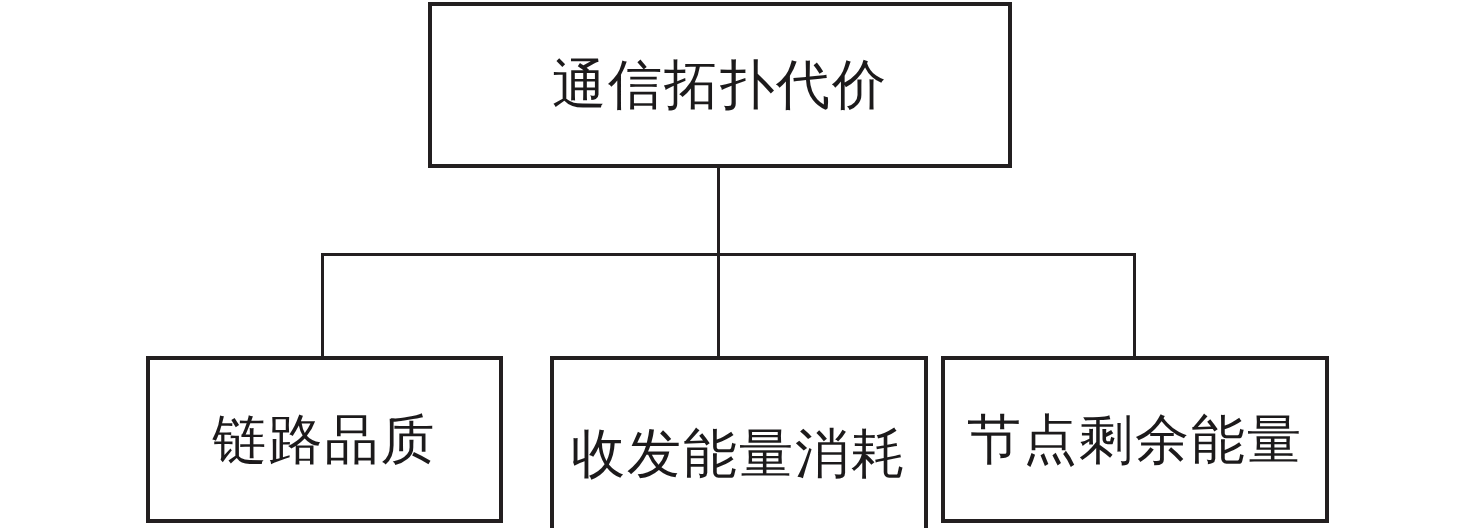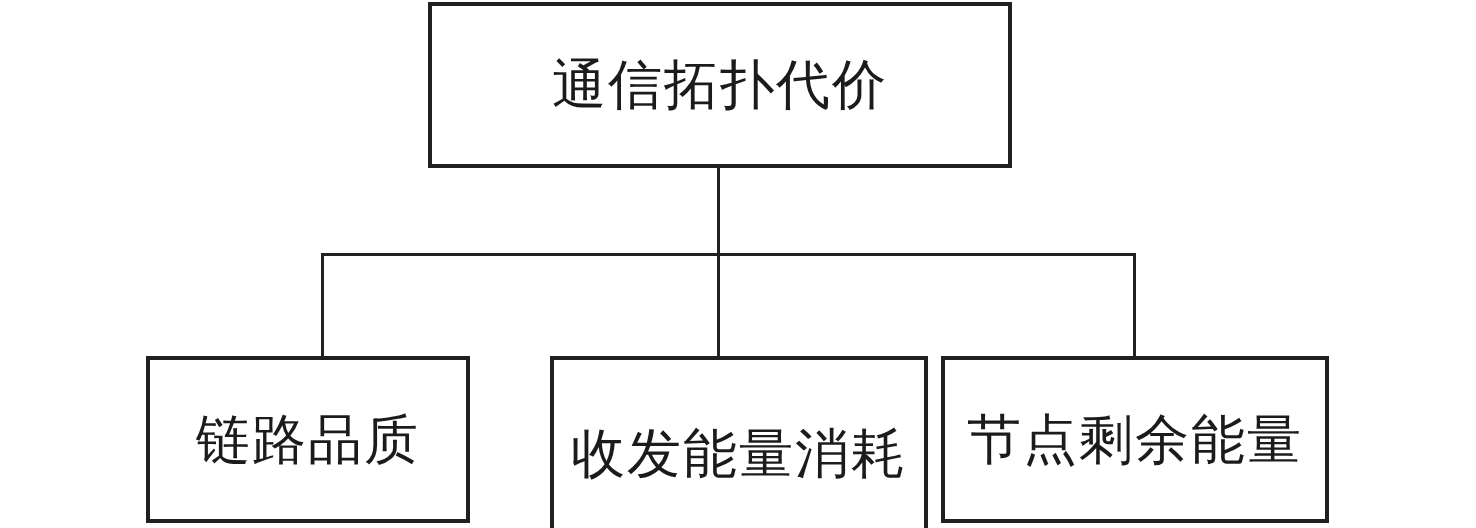--- a/index.html
+++ b/index.html
@@ -33,21 +33,21 @@
     line-height: 1;
   }
   .connector {
     position: absolute;
     background: #231f20;
     z-index: 1;
   }
   
   #node-root   { left: 428px; top: 2px;   width: 584px; height: 166px; }
   
-  #node-child1 { left: 146px; top: 356px; width: 324px; height: 167px; }
+  #node-child1 { left: 146px; top: 356px; width: 357px; height: 167px; }
   #node-child2 { left: 550px; top: 356px; width: 378px; height: 196px; }
   #node-child3 { left: 941px; top: 356px; width: 388px; height: 167px; font-family: Liberation Serif, serif; }
   
   #conn-root-vertical  { left: 717px;  top: 166px; width: 3px;   height: 192px; }
   #conn-horizontal-bar { left: 321px;  top: 253px; width: 815px; height: 3px;  }
   #conn-left-drop      { left: 321px;  top: 253px; width: 3px;   height: 105px; }
   #conn-right-drop     { left: 1133px; top: 253px; width: 3px;   height: 105px; }
 </style>
 </head>
 <body>

